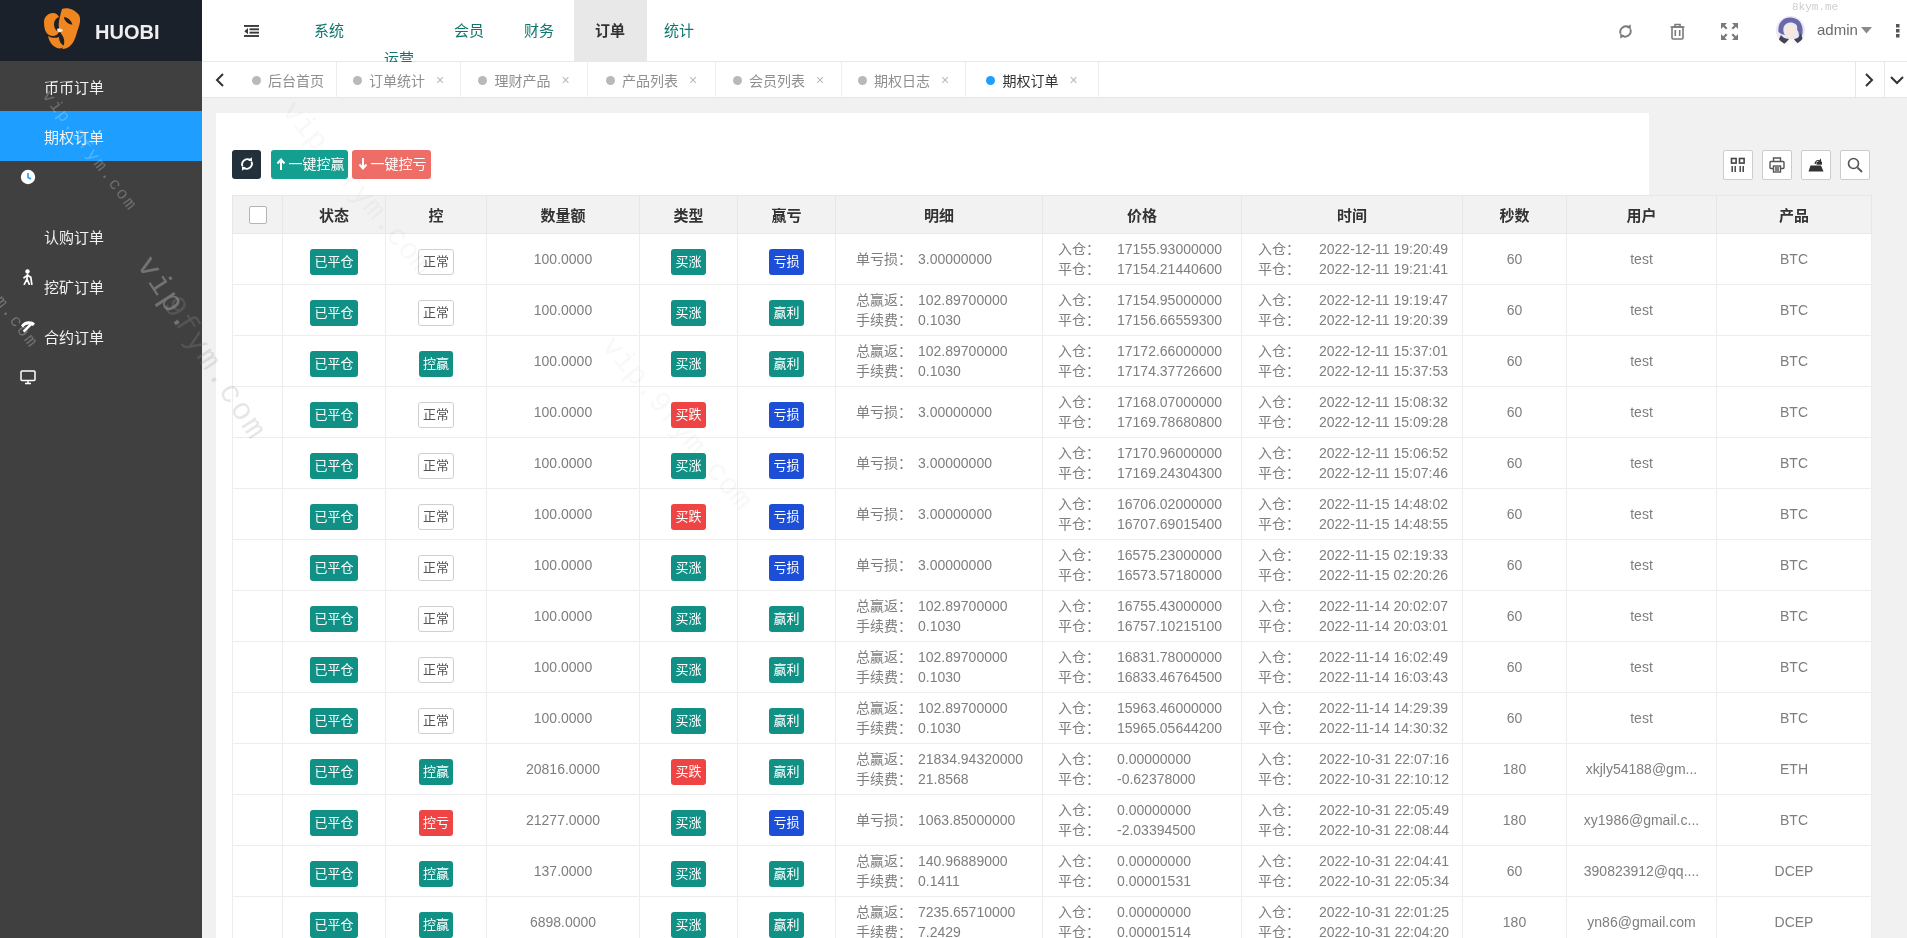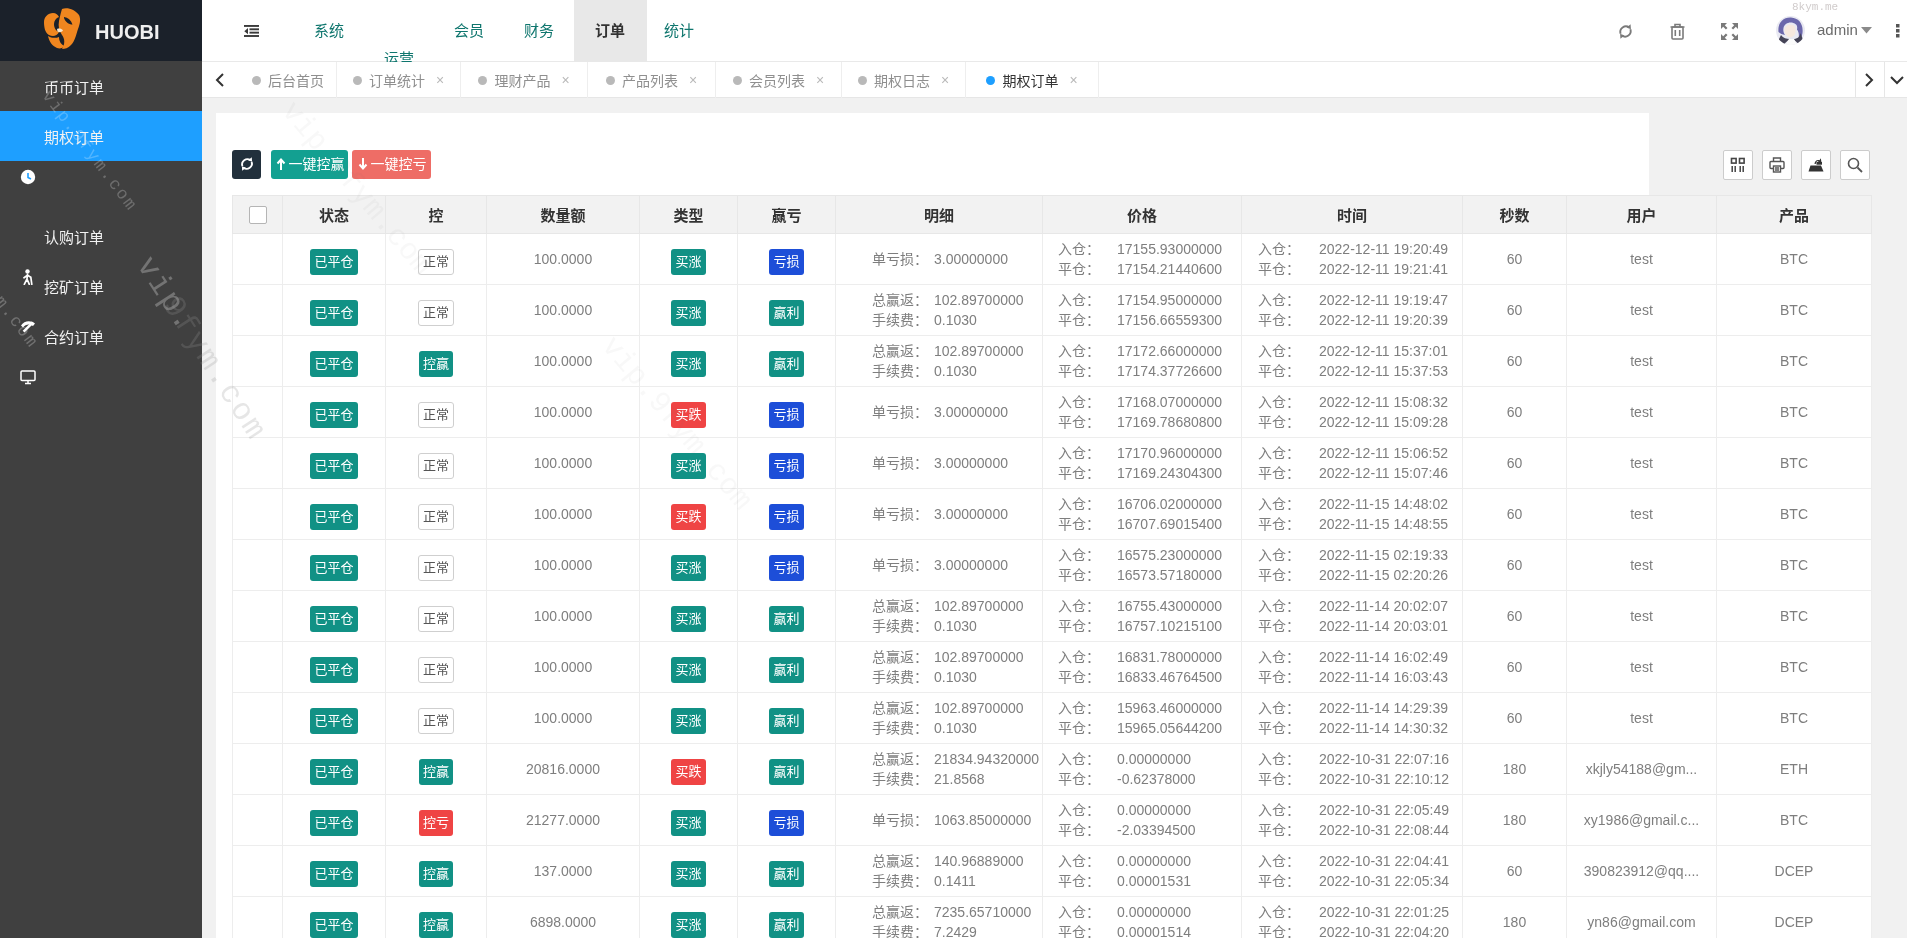--- a/index.html
+++ b/index.html
@@ -40,21 +40,21 @@
 #tbl th{background:#f2f2f2;border:1px solid #e7e7e7;height:38px;font-size:15px;color:#333;font-weight:bold;}
 #tbl td{border:1px solid #ededed;height:51px;text-align:center;vertical-align:middle;background:#fff;}
 #tbl td.lft{text-align:left;}
 .b{display:inline-block;min-width:20px;padding:4px 4px;border-radius:3px;color:#fff;font-size:13px;line-height:18px;position:relative;top:3px;}
 .b-t{background:#119185;}
 .b-r{background:#ef4444;}
 .b-y{background:#1d4ed8;color:#fff;}
 .b-out{display:inline-block;padding:3px 4px;border-radius:3px;border:1px solid #cfcfcf;color:#555;font-size:13px;line-height:18px;background:#fff;position:relative;top:3px;}
 .kv{display:flex;line-height:20px;white-space:nowrap;}
 .kv-d{padding-left:20px;}
-.kv-d .l{width:62px;flex:none;margin-left:16px;}
+.kv-d .l{width:62px;flex:none;}
 .kv-p{padding-left:15px;}
 .kv-p .l{width:59px;flex:none;}
 .kv-t{padding-left:16px;}
 .kv-t .l{width:61px;flex:none;}
 .chk{display:inline-block;width:18px;height:18px;border:1px solid #b5b5b5;border-radius:2px;background:#fff;vertical-align:middle;}
 
 .wm{position:absolute;white-space:nowrap;pointer-events:none;font-family:"Liberation Mono",monospace;}
 </style></head>
 <body>
 <div id="topbar">

